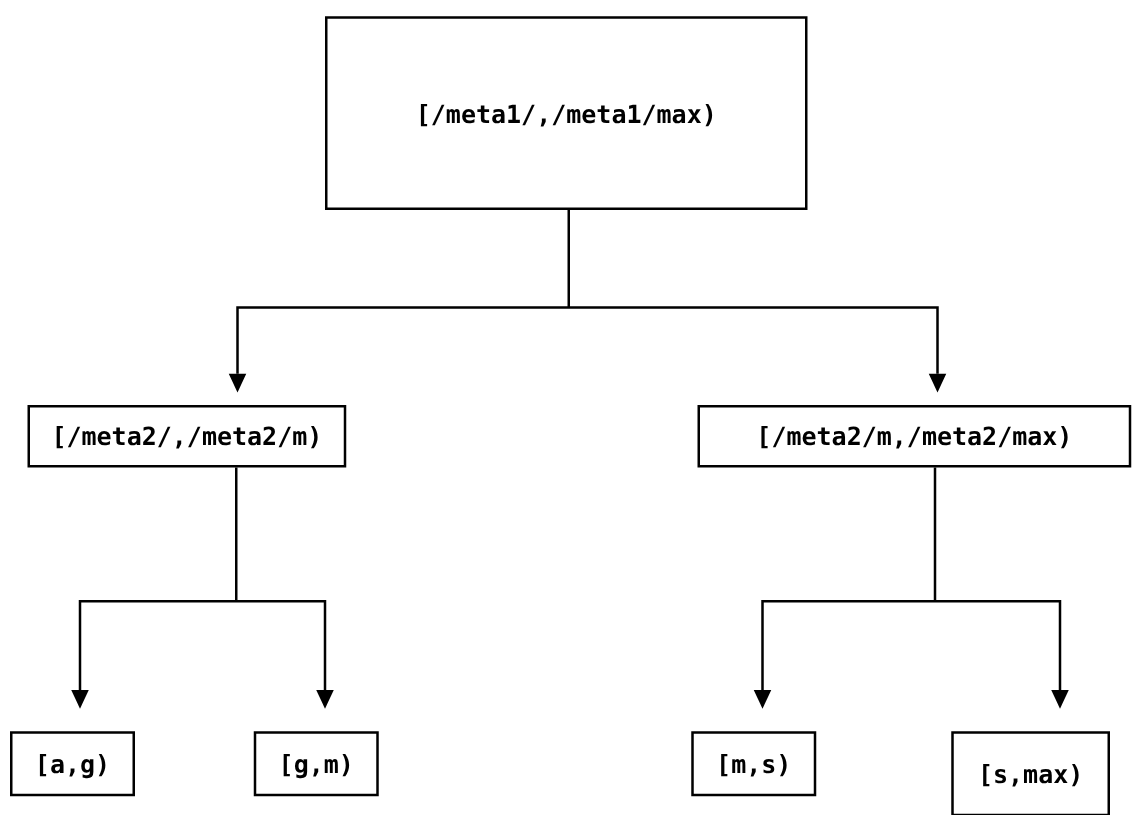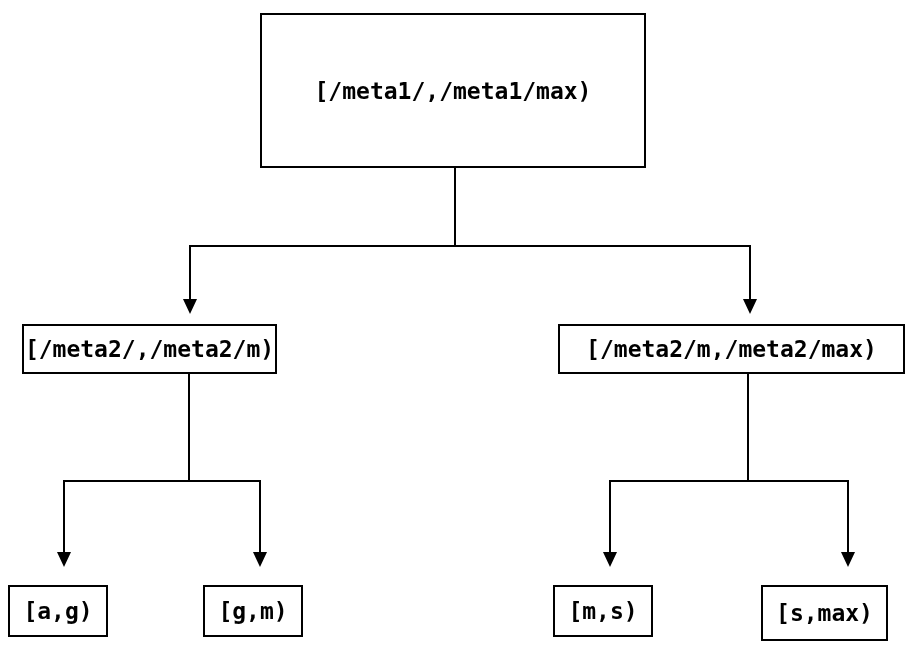--- a/index.html
+++ b/index.html
@@ -24,31 +24,31 @@
   }
   .node {
     position: absolute;
     box-sizing: border-box;
     border: 2px solid #000000;
     background: #ffffff;
     display: flex;
     align-items: center;
     justify-content: center;
     font-weight: bold;
-    font-size: 23px;
+    font-size: 20px;
     color: #000000;
     white-space: nowrap;
   }
   .node-root      { left: 260px; top: 13px;  width: 386px; height: 155px; }
   .node-left      { left: 22px;  top: 324px; width: 255px; height: 50px; }
   .node-right     { left: 558px; top: 324px; width: 347px; height: 50px; }
   .node-leaf-ag   { left: 8px;   top: 585px; width: 100px; height: 52px; }
   .node-leaf-gm   { left: 203px; top: 585px; width: 100px; height: 52px; }
   .node-leaf-ms   { left: 553px; top: 585px; width: 100px; height: 52px; text-align: right; }
-  .node-leaf-smax { left: 761px; top: 585px; width: 127px; height: 56px; }
+  .node-leaf-smax { left: 761px; top: 585px; width: 127px; height: 68px; }
 </style>
 </head>
 <body>
 
 <div class="canvas">
 
   <svg class="edges" viewBox="0 0 912 652" xmlns="http://www.w3.org/2000/svg">
 
     <g stroke="#000000" stroke-width="2" fill="none">
       <path d="M455,167 V246 M189,246 H751 M190,245 V299 M750,245 V299"></path>

